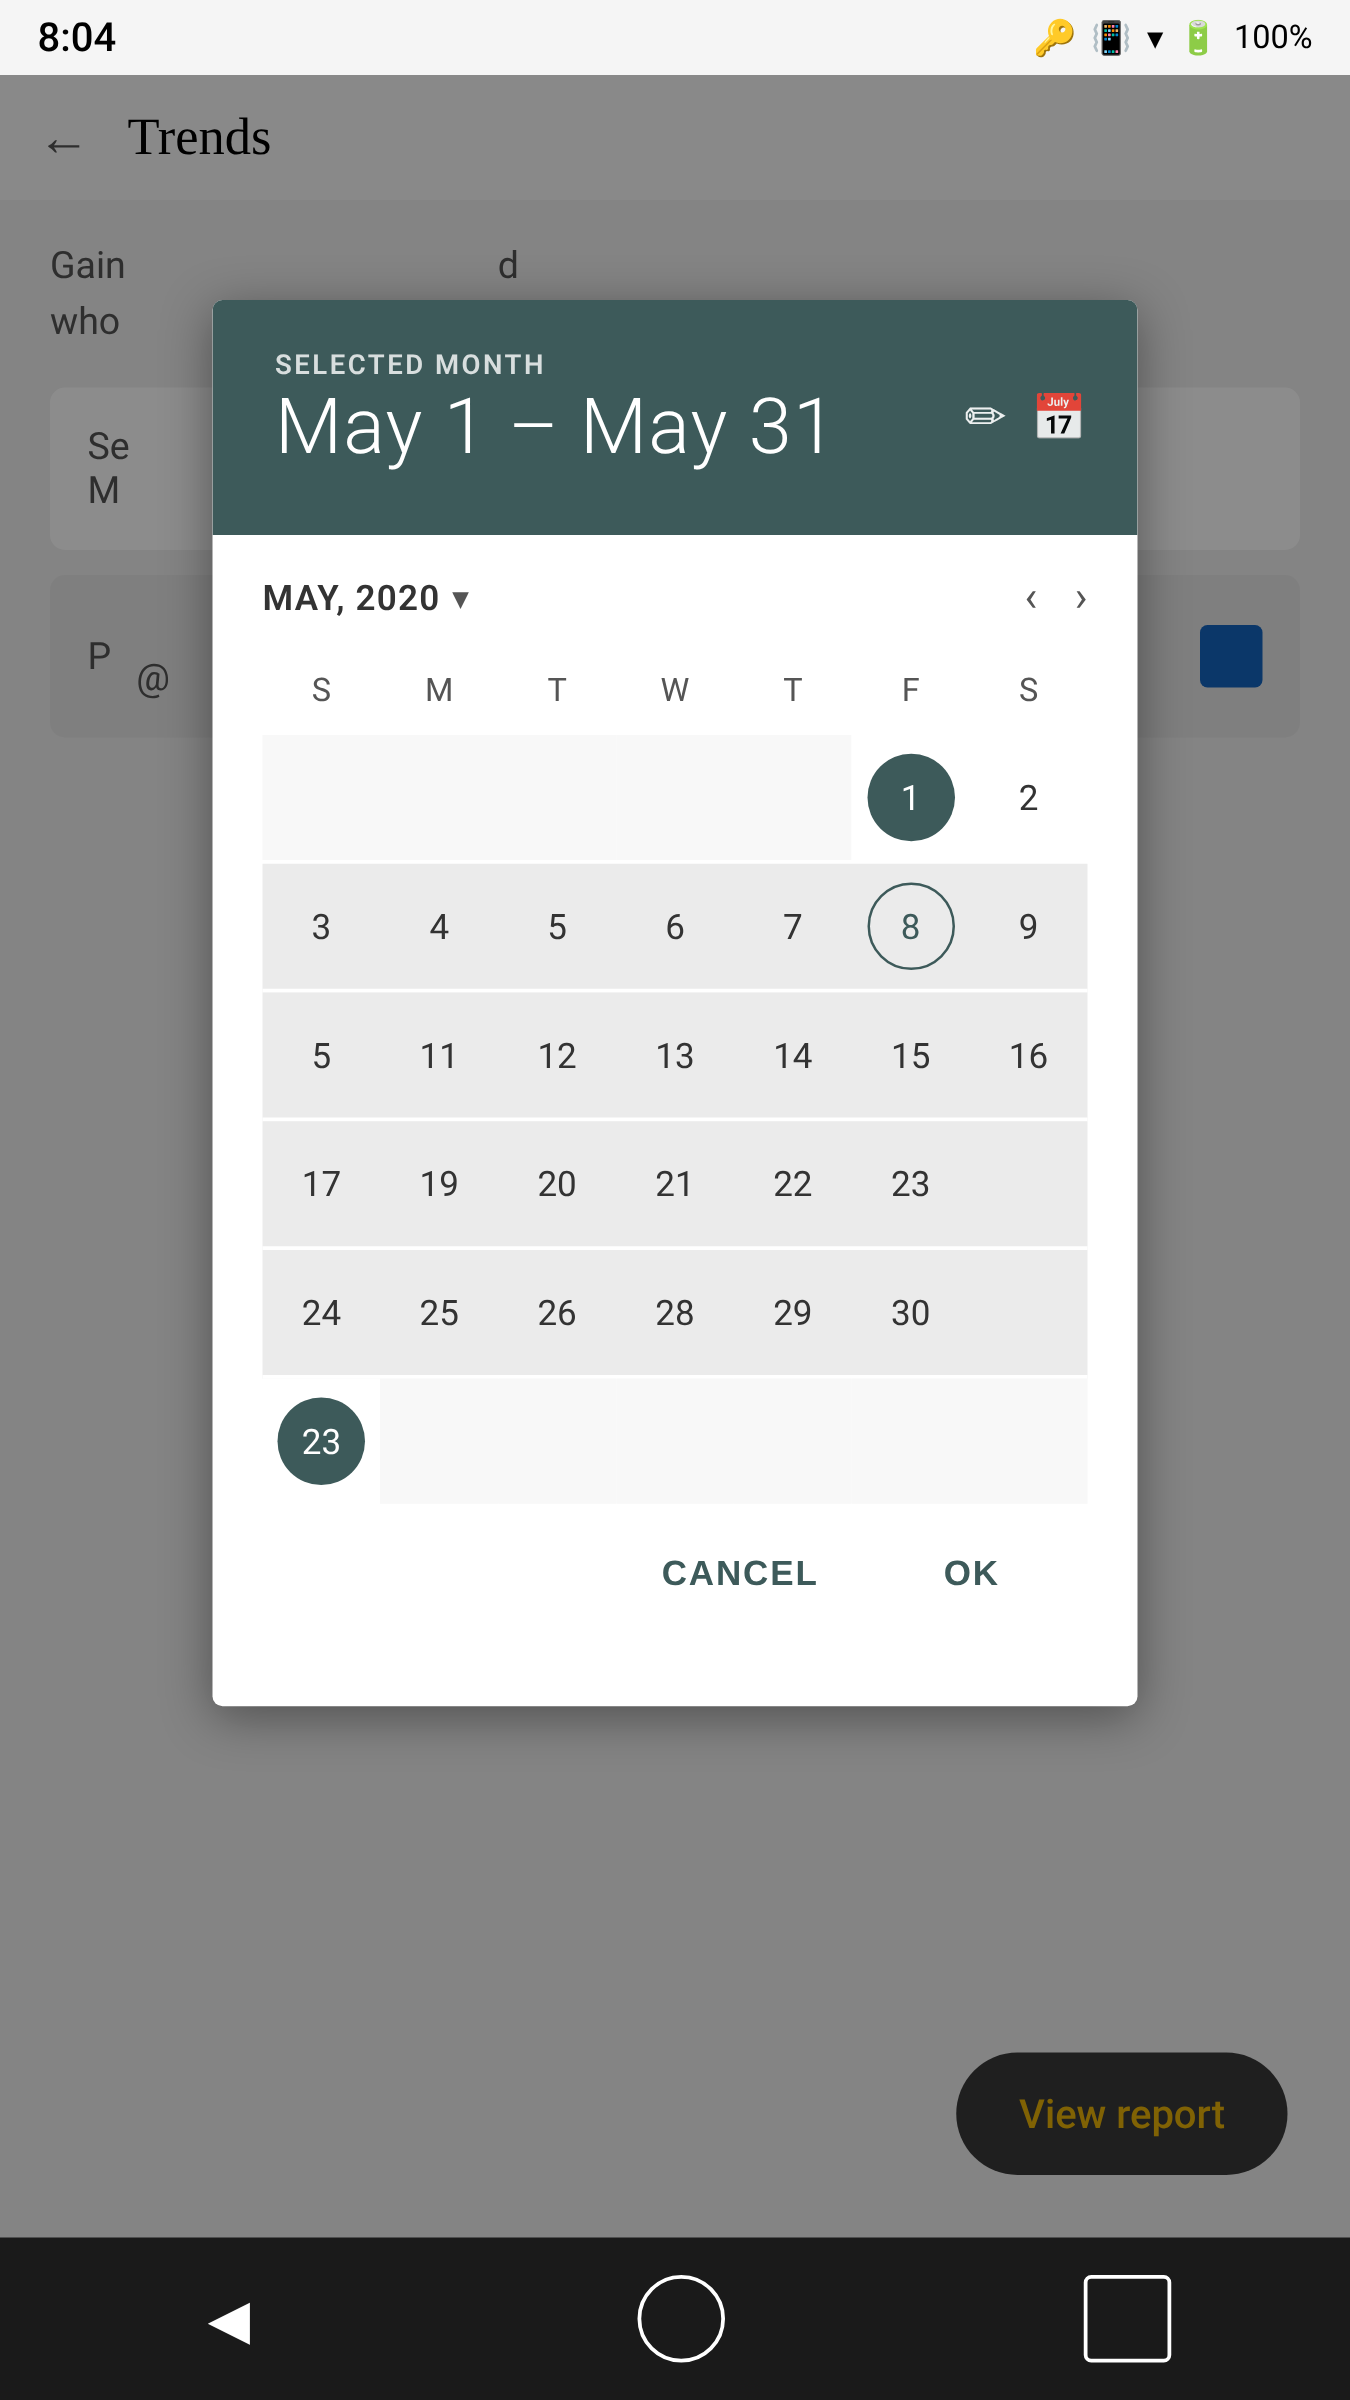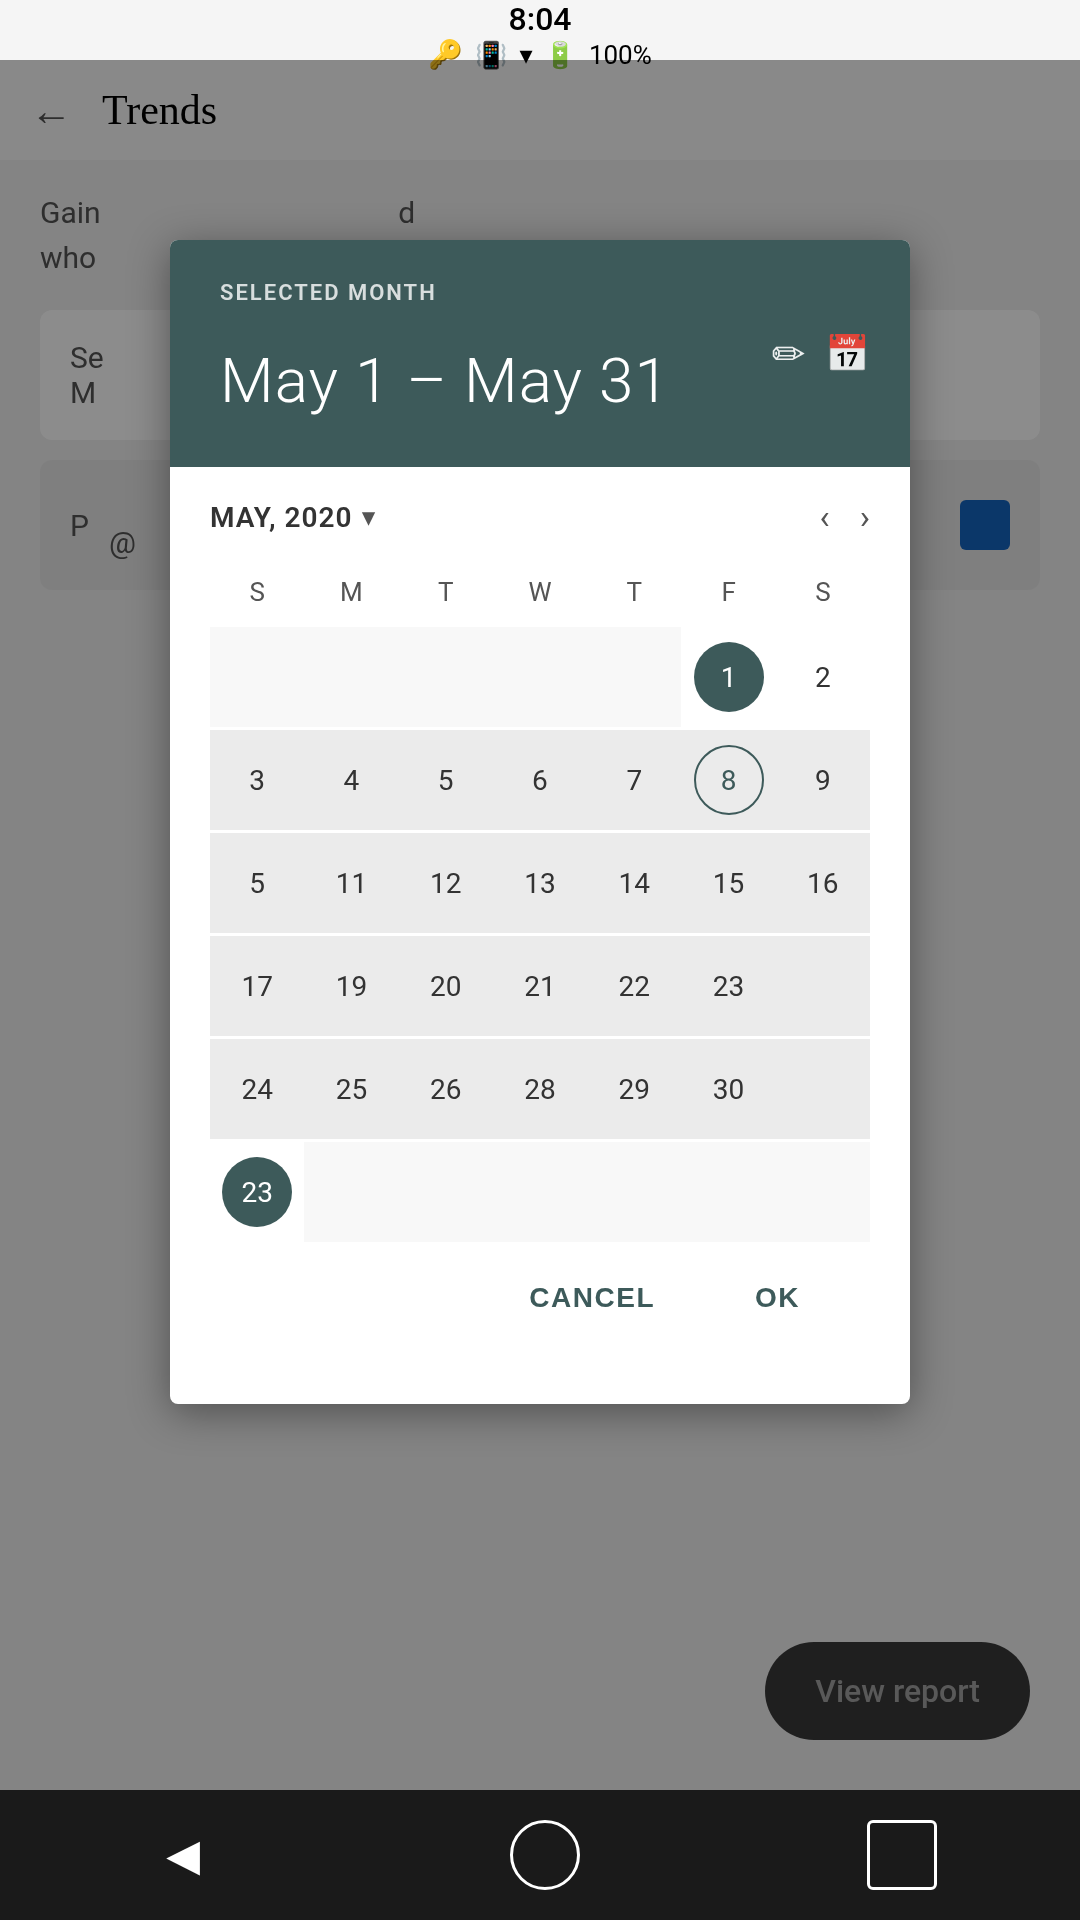--- a/index.html
+++ b/index.html
@@ -18,21 +18,20 @@
     .status-bar {
       width: 100%;
       height: 60px;
       background: #f5f5f5;
       display: flex;
       align-items: center;
       justify-content: space-between;
       padding: 0 30px;
       position: relative;
       z-index: 1;
-      flex-direction: column;
     }
 
     .status-time {
       font-size: 32px;
       font-weight: 500;
       color: #000;
     }
 
     .status-icons {
       display: flex;
@@ -132,21 +131,20 @@
       letter-spacing: 2px;
       color: rgba(255,255,255,0.8);
       text-transform: uppercase;
     }
 
     .dialog-header-date {
       font-size: 62px;
       font-weight: 300;
       color: #fff;
       letter-spacing: 1px;
-      margin-top: 39px;
     }
 
     .dialog-header-icons {
       position: absolute;
       right: 40px;
       top: 50%;
       transform: translateY(-50%);
       display: flex;
       gap: 20px;
       align-items: center;
@@ -288,21 +286,21 @@
       cursor: pointer;
       text-transform: uppercase;
     }
 
     
     .view-report-btn {
       position: absolute;
       bottom: 180px;
       right: 50px;
       background: #3a3a3a;
-      color: #a3a3a3;
+      color: #eab308;
       border-radius: 50px;
       padding: 30px 50px;
       font-size: 32px;
       font-weight: 500;
       cursor: pointer;
       z-index: 5;
     }
 
     
     .nav-bar {

